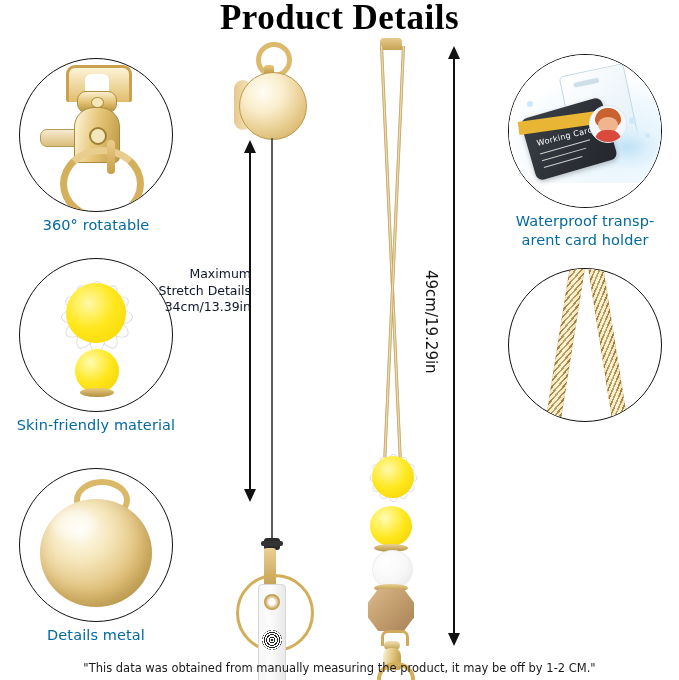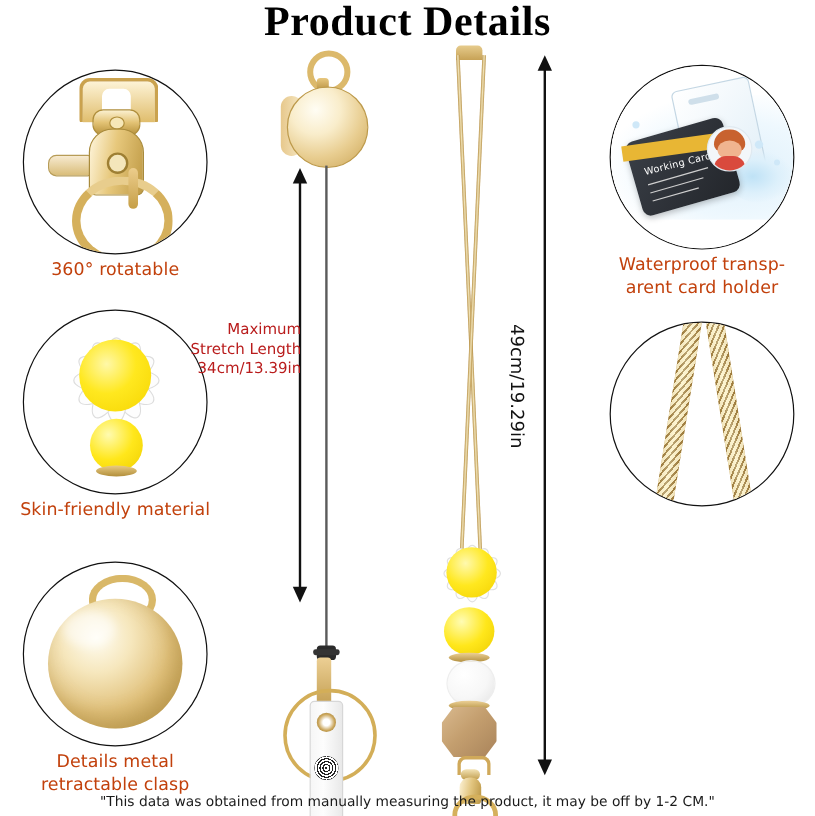--- a/index.html
+++ b/index.html
@@ -33,21 +33,21 @@
     border-radius:50%;
     overflow:hidden;
     background:#fff;
   }
   .caption{
     margin-top:4px;
     text-align:center;
     font-family:"DejaVu Sans", sans-serif;
     font-size:14.5px;
     line-height:19px;
-    color:#c2410c;
+    color:#0369a1;
     letter-spacing:.1px;
   }
 
   .f-clasp   {left:6px;  top:58px;}
   .f-daisy   {left:6px;  top:258px;}
   .f-metal   {left:6px;  top:468px;}
   .f-water   {left:495px;top:54px;}
   .f-cord    {left:495px;top:268px;}
   .f-buckle  {left:495px;top:478px;}
 
@@ -301,21 +301,21 @@
   .dimA .ah-up{
     position:absolute;left:0.8px;top:0;width:0;height:0;
     border-left:6px solid transparent;border-right:6px solid transparent;border-bottom:13px solid #111;
   }
   .dimA .ah-dn{
     position:absolute;left:0.8px;bottom:0;width:0;height:0;
     border-left:6px solid transparent;border-right:6px solid transparent;border-top:13px solid #111;
   }
   .dimA-label{
     position:absolute;left:155px;top:266px;width:96px;
-    text-align:right;font-size:12.5px;line-height:16.5px;color:#b91c1c;
+    text-align:right;font-size:12.5px;line-height:16.5px;color:#0f172a;
     font-family:"DejaVu Sans", sans-serif;
   }
 
   
   .lany{position:absolute;left:340px;top:38px;width:120px;height:620px;}
   .lany-top{
     position:absolute;left:40px;top:0;width:22px;height:12px;border-radius:4px 4px 0 0;
     background:linear-gradient(180deg,#e3c punch 0,#c9a busy 0);
     background:linear-gradient(180deg,#e6cb8c,#c7a256);
   }
@@ -450,21 +450,20 @@
 
   <div class="feature f-metal">
     <div class="circle">
       <div class="metal-wrap">
         <div class="metal-ring"></div>
         <div class="metal-disc"></div>
       </div>
     </div>
     <div class="caption">
       <div>Details metal</div>
-      <div>retractable clasp</div>
     </div>
   </div>
 
   <div class="feature f-water">
     <div class="circle">
       <div class="water-wrap">
         <div class="water-bg"></div>
         <div class="holder"></div>
         <div class="splash"></div>
         <div class="drop" style="left:120px;top:62px;width:7px;height:7px;"></div>
@@ -514,21 +513,21 @@
     <div class="clip-r2"></div>
   </div>
 
   <div class="dimA">
     <div class="ah-up"></div>
     <div class="shaft"></div>
     <div class="ah-dn"></div>
   </div>
   <div class="dimA-label">
     <div>Maximum</div>
-    <div>Stretch Length</div>
+    <div>Stretch Details</div>
     <div>34cm/13.39in</div>
   </div>
 
   <div class="lany">
     <div class="lany-top"></div>
     <div class="lany-cord lcL"></div>
     <div class="lany-cord lcR"></div>
 
     <div class="lany-daisy">
       <div class="lp" style="transform:rotate(0deg)"></div>

